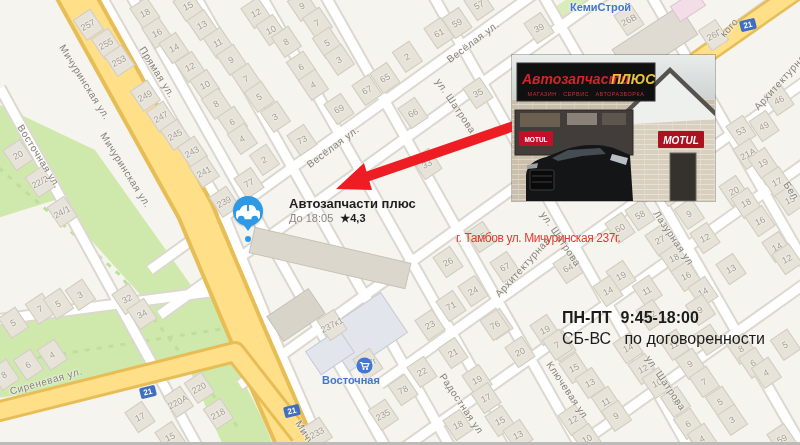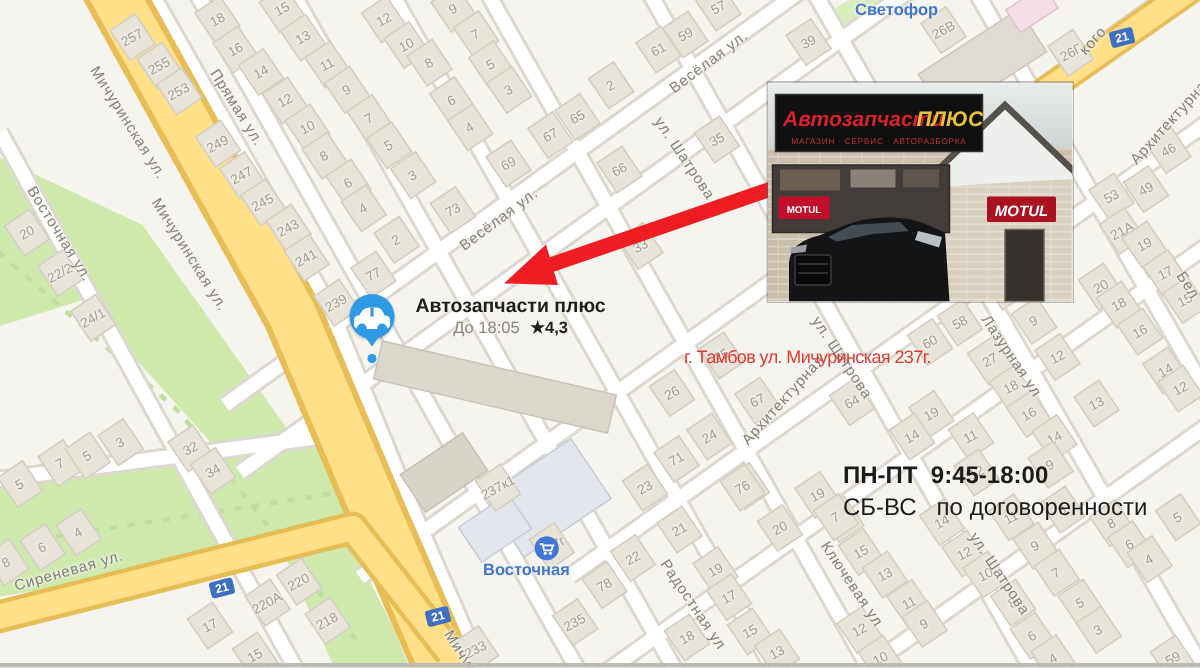--- a/index.html
+++ b/index.html
@@ -30,21 +30,21 @@
   #poi-kemistroy{left:322px;top:374px;text-align:center;}
   #kemistroy-icon{position:absolute;left:34px;top:-17px;width:17px;height:17px;}
   
   #marker{position:absolute;left:233px;top:196px;z-index:5;}
   #marker-circle{position:relative;width:30px;height:30px;border-radius:50%;background:#2e9ae6;
         box-shadow:0 1px 2px rgba(0,0,0,.25);}
   #marker-circle::after{content:"";position:absolute;left:10px;top:28px;
         border-left:5px solid transparent;border-right:5px solid transparent;
         border-top:7px solid #2e9ae6;}
   #marker-dot{position:absolute;left:12px;top:40px;width:6px;height:6px;border-radius:50%;background:#2e9ae6;}
-  #marker-label{position:absolute;left:44px;top:0;white-space:nowrap;text-align:center;}
+  #marker-label{position:absolute;left:56px;top:0;white-space:nowrap;}
   #marker-title{font-size:13px;font-weight:bold;color:#201f1d;
         text-shadow:0 0 2px #f6f4ef,0 0 3px #f6f4ef;}
   #marker-sub{font-size:11px;color:#8a8781;margin-top:1px;
         text-shadow:0 0 2px #f6f4ef,0 0 3px #f6f4ef;}
   #marker-rating{color:#201f1d;font-weight:bold;margin-left:4px;margin-top:24px;}
   
   #arrow{position:absolute;left:0;top:0;z-index:6;pointer-events:none;}
   #photo{position:absolute;left:512px;top:55px;width:203px;height:146px;z-index:7;
         box-shadow:0 0 0 1px rgba(90,90,90,.4);}
   .ann{position:absolute;z-index:8;white-space:pre;}
@@ -296,21 +296,21 @@
     </div>
 
   <div class="layer" style="z-index:3">
 
   <div class="badge" style="left: 748px; top: 25px;">21</div>
       <div class="badge" style="left: 148px; top: 392px;">21</div>
       <div class="badge" style="left: 292px; top: 411px;">21</div>
     </div>
 
   <div id="pois" class="layer">
-    <div class="poi" id="poi-svetofor">Светофор</div>
+    <div class="poi" id="poi-svetofor">КемиСтрой</div>
     <div class="poi" id="poi-kemistroy">
       <svg id="kemistroy-icon" viewBox="-9 -9 18 18">
         <circle cx="0" cy="0" r="8.5" fill="#4076d6"></circle>
         <path d="M-5,-3 H-3 L-1.8,1.5 H3.2 L4.6,-2 H-2.4" fill="none" stroke="#fff" stroke-width="1.3"></path>
         <circle cx="-1" cy="3.6" r="1.1" fill="#fff"></circle>
           <circle cx="2.6" cy="3.6" r="1.1" fill="#fff"></circle>
       </svg>
       <span>Восточная</span>
     </div>
   </div>

